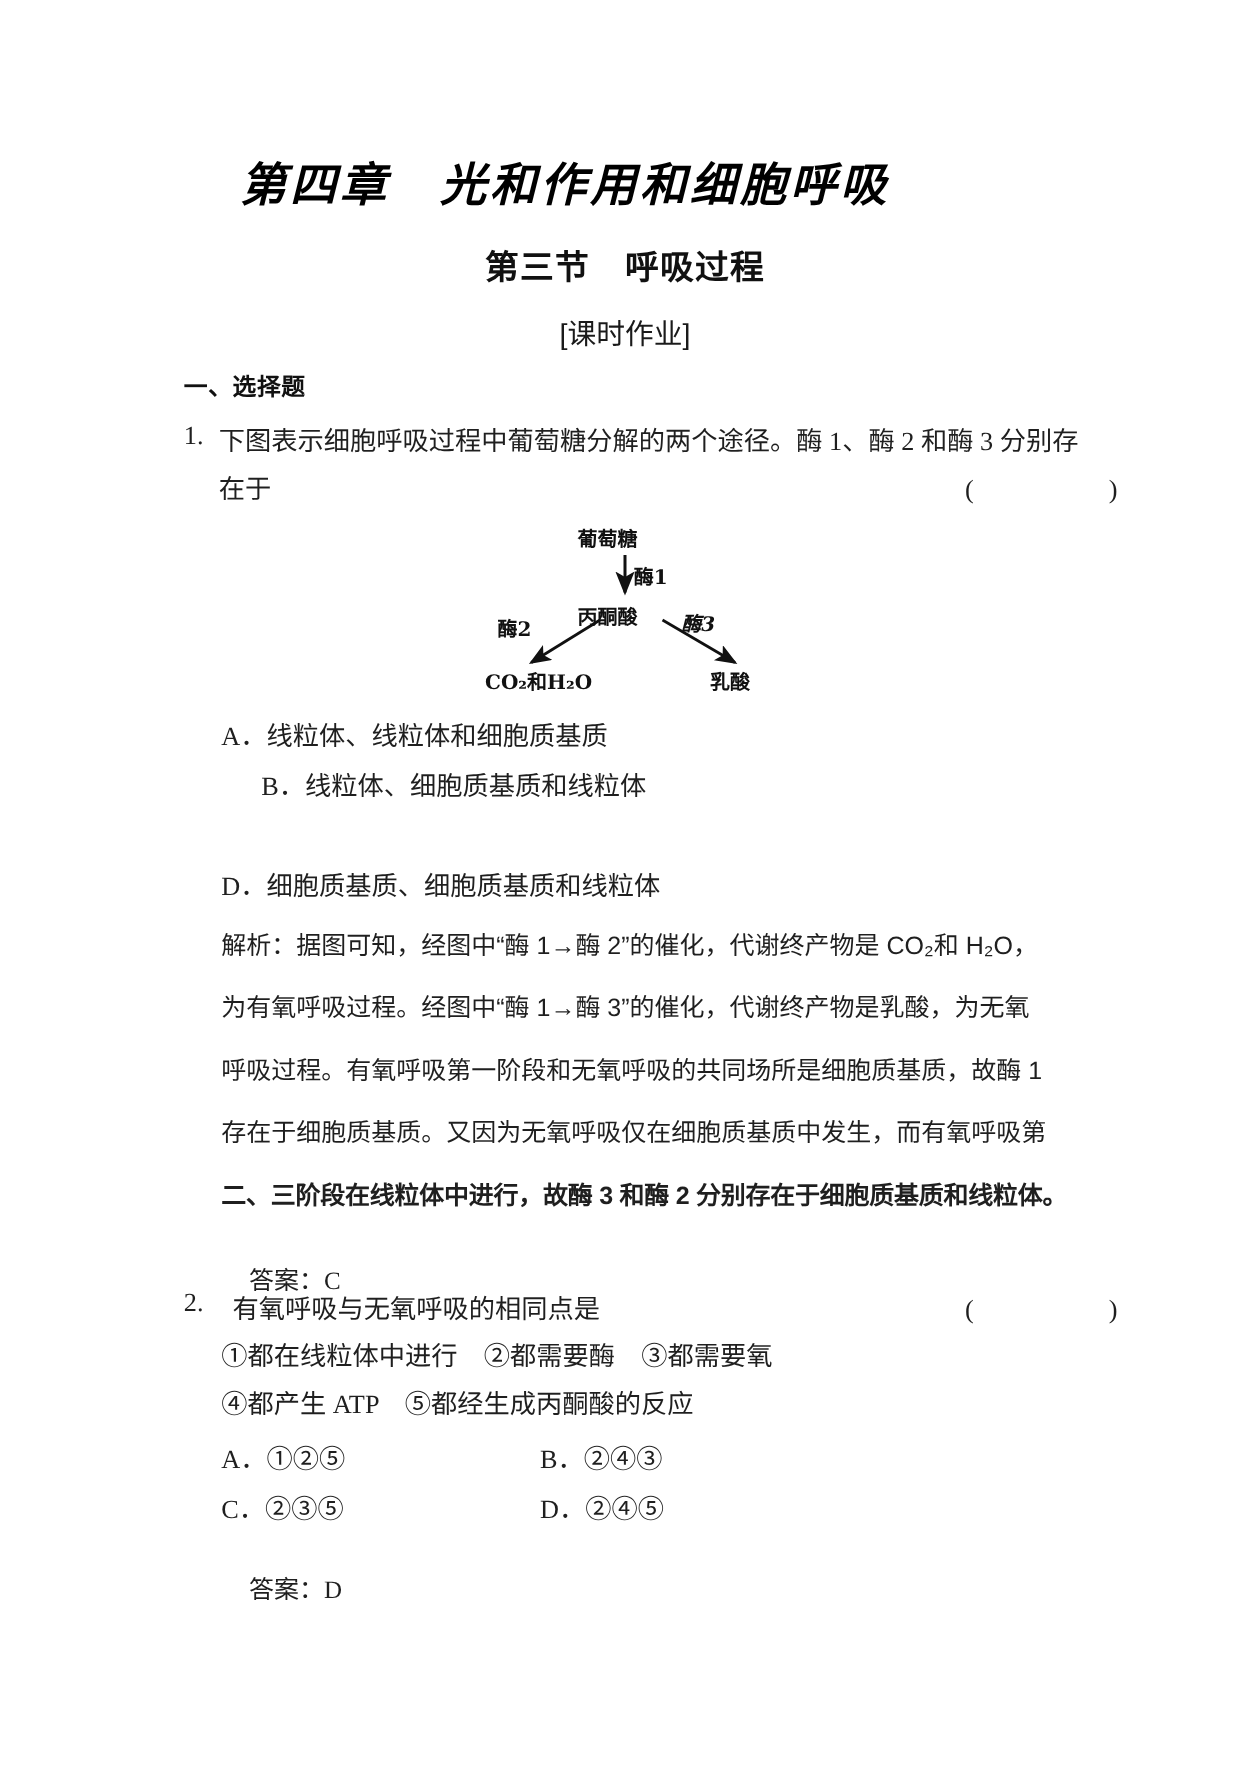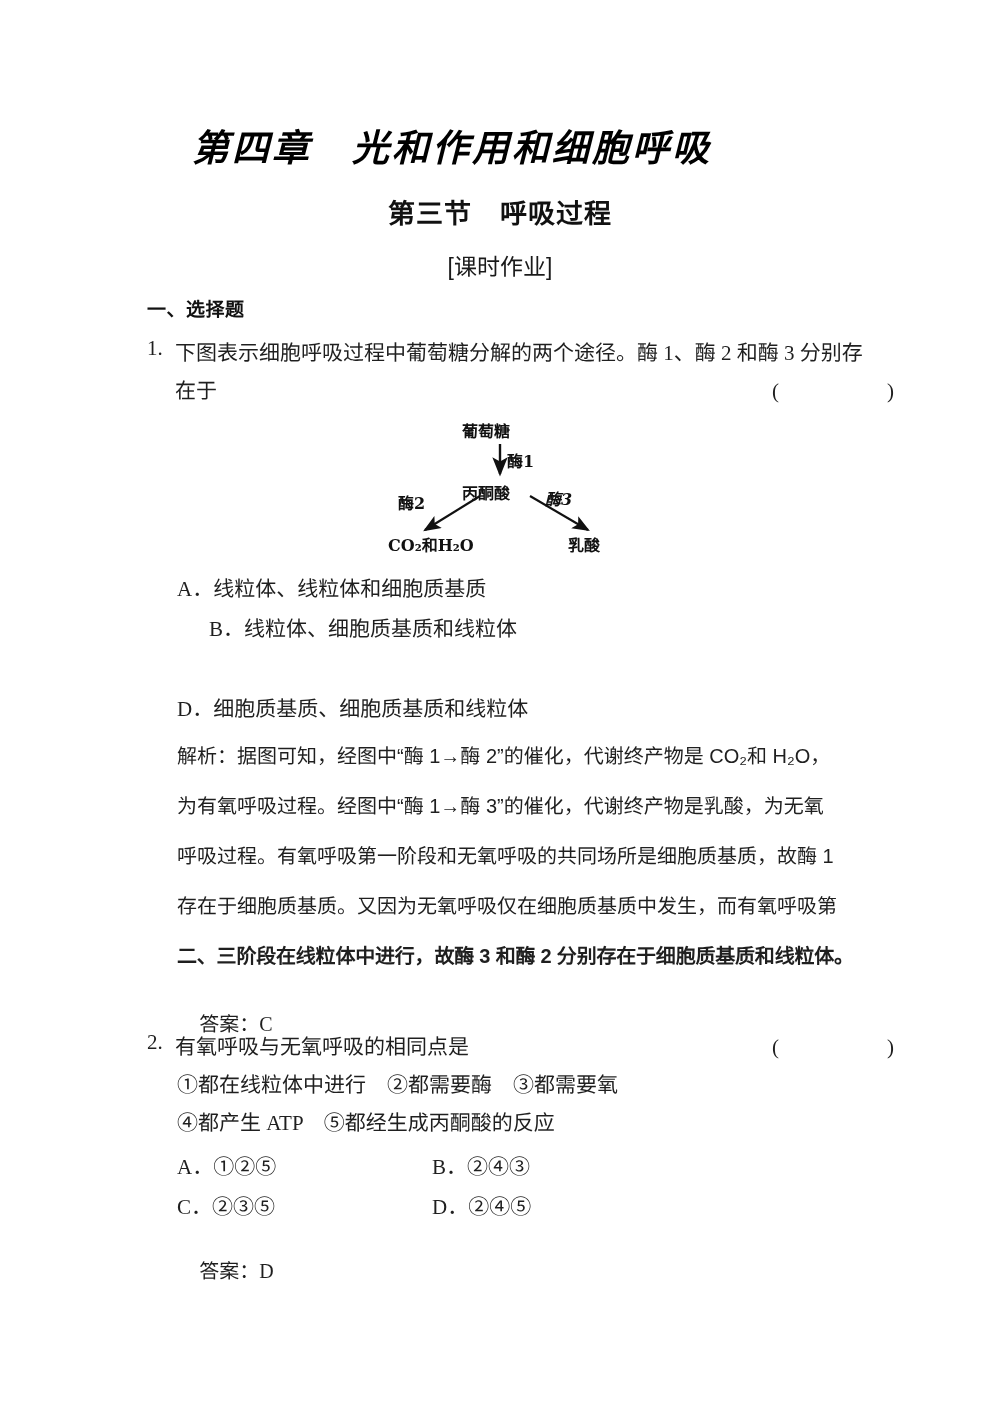--- a/index.html
+++ b/index.html
@@ -210,21 +210,21 @@
   <div class="analysis-line" style="top:840px;">呼吸过程。有氧呼吸第一阶段和无氧呼吸的共同场所是细胞质基质，故酶 1</div>
   <div class="analysis-line" style="top:890px;">存在于细胞质基质。又因为无氧呼吸仅在细胞质基质中发生，而有氧呼吸第</div>
   <div class="analysis-line emph" style="top:940px;">二、三阶段在线粒体中进行，故酶 3 和酶 2 分别存在于细胞质基质和线粒体。</div>
 
   <div class="answer" style="top:985px;">
     <span>答案：</span><span class="ans-letter">C</span>
   </div>
 
   <div class="q-num" style="left:147px; top:1030px;">2.</div>
 
-  <div class="q-body" style="left:175px; top:1030px;">有氧呼吸与无氧呼吸的相同点是</div>
+  <div class="q-body" style="left:186px; top:1030px;">有氧呼吸与无氧呼吸的相同点是</div>
 
   <div class="paren" style="left:772px; top:1030px;">(　　)</div>
 
   <div class="q-body" style="left:177px; top:1068px;">①都在线粒体中进行　②都需要酶　③都需要氧</div>
 
   <div class="q-body" style="left:177px; top:1106px;">④都产生 ATP　⑤都经生成丙酮酸的反应</div>
 
   <div class="option" style="left:177px; top:1150px;">A．①②⑤</div>
   <div class="option" style="left:432px; top:1150px;">B．②④③</div>
   <div class="option" style="left:177px; top:1190px;">C．②③⑤</div>

